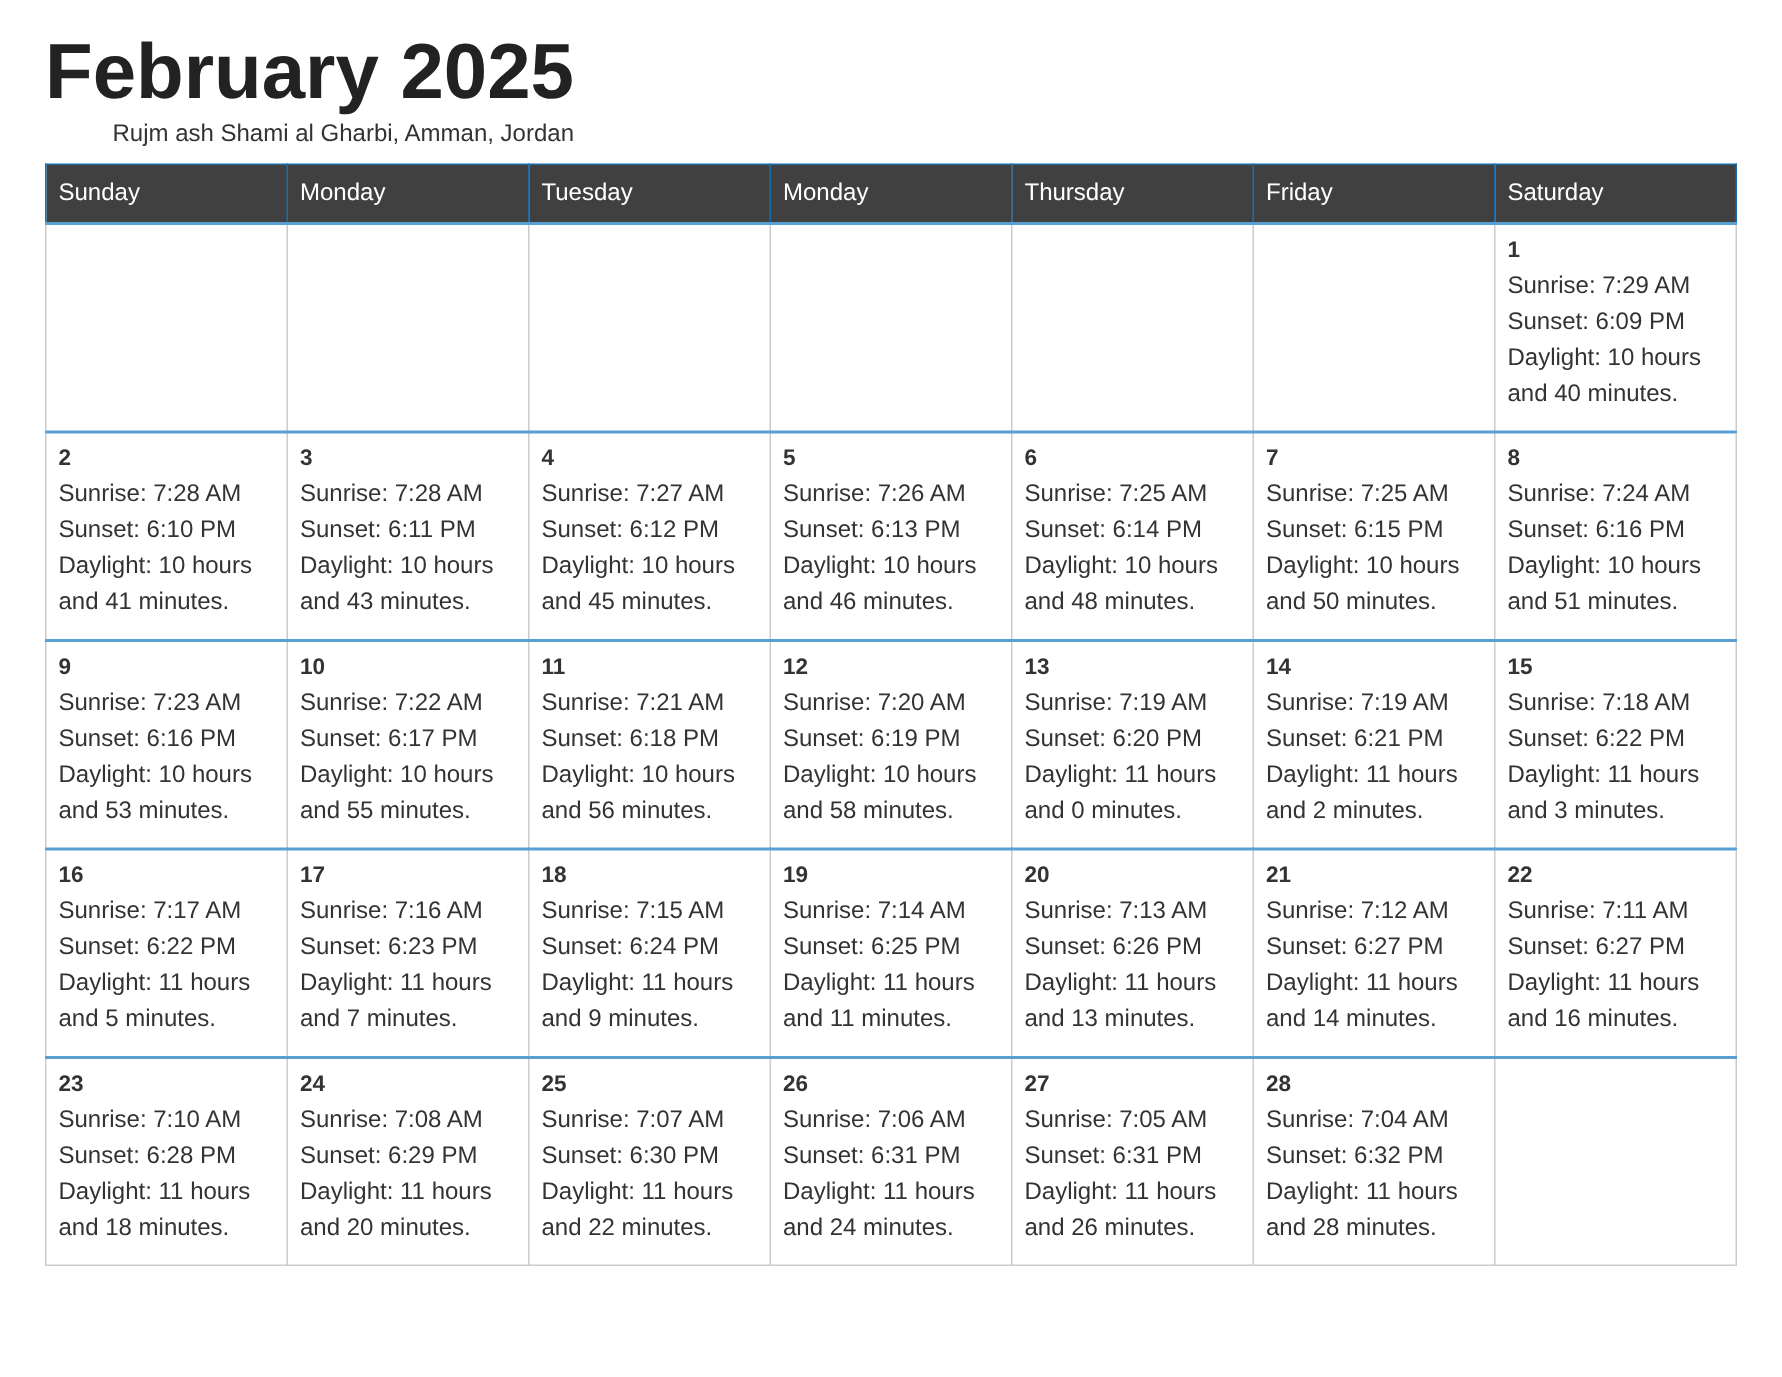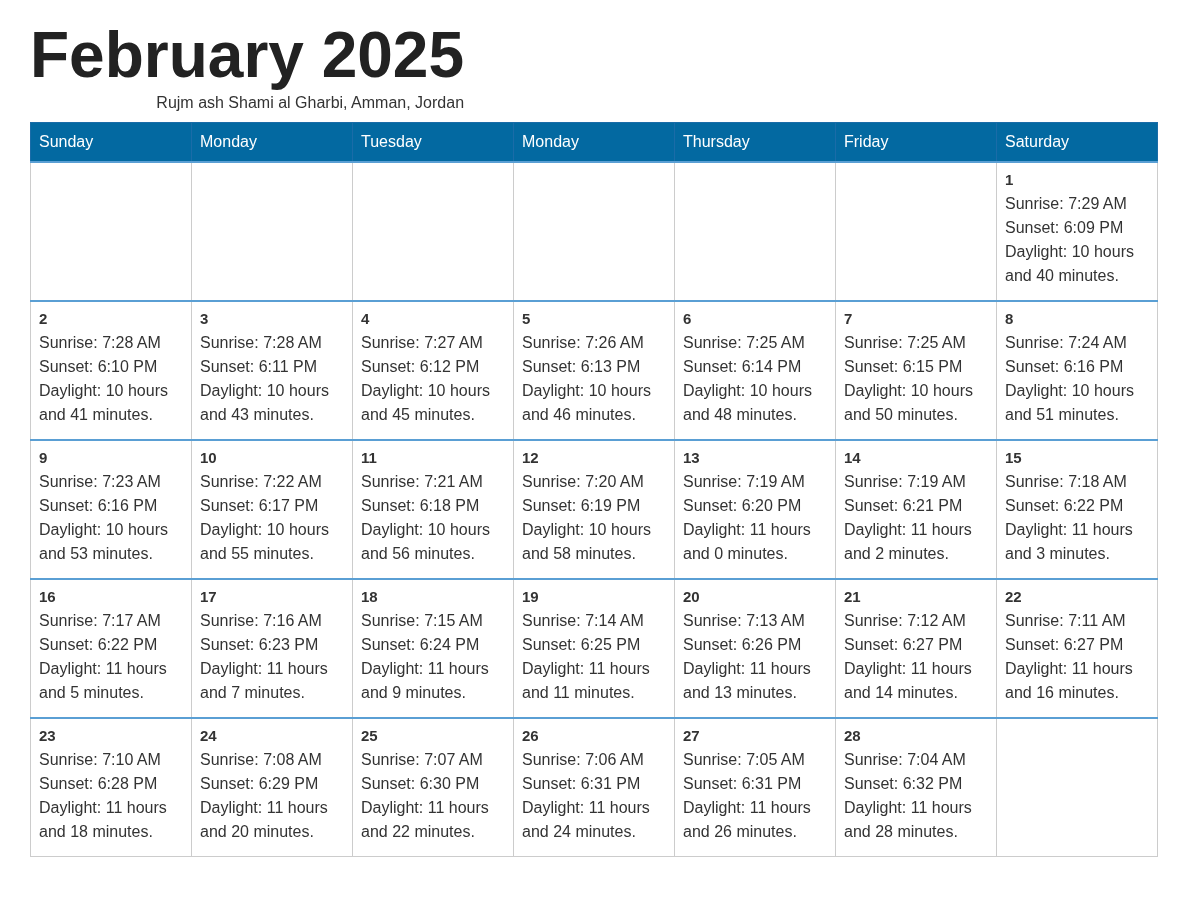--- a/index.html
+++ b/index.html
@@ -18,38 +18,38 @@
     }
     .logo {
       display: flex;
       flex-direction: column;
       align-items: flex-start;
     }
     .title-block {
       text-align: right;
     }
     .month-title {
-      font-size: 64px;
+      font-size: 52px;
       font-weight: bold;
       color: #222;
       line-height: 1.1;
       text-align: center;
     }
     .location {
       font-size: 16px;
       color: #333;
       margin-top: 4px;
     }
     .calendar {
       width: 100%;
       border-collapse: collapse;
       margin-top: 10px;
     }
     .calendar thead tr {
-      background-color: #0369a1;
+      background-color: #404040;
     }
     .calendar thead th {
       color: #fff;
       font-size: 16px;
       font-weight: normal;
       padding: 10px 8px;
       text-align: left;
       border: 1px solid #1a6ca8;
     }
     .calendar tbody tr {

